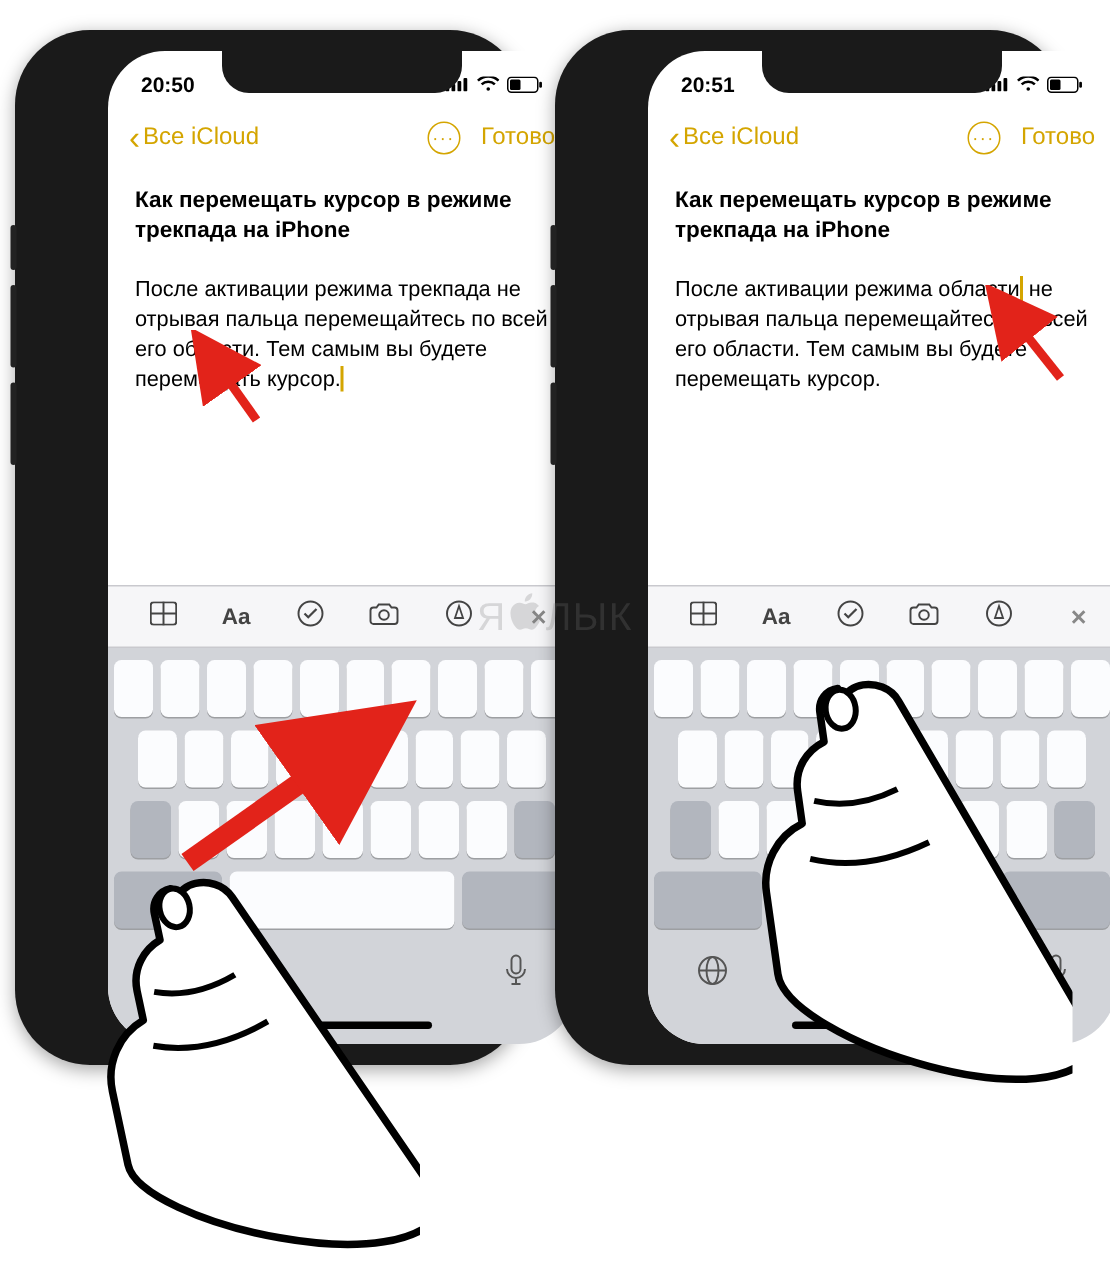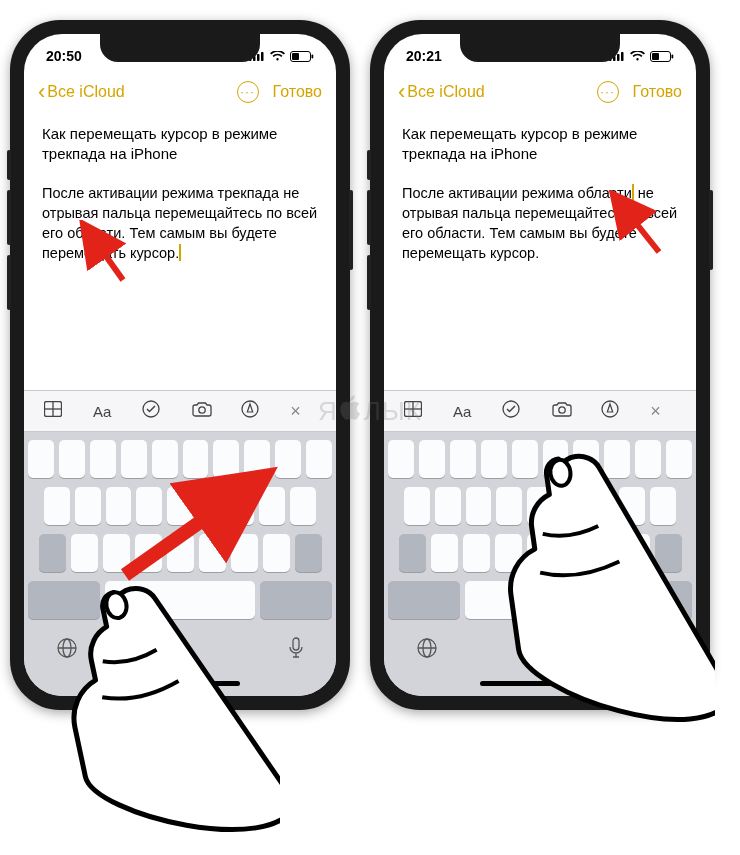--- a/index.html
+++ b/index.html
@@ -34,20 +34,21 @@
   .side-btn.vol3  { left: -3px; top: 235px; width: 4px; height: 55px; }
   .screen {
     width: 100%;
     height: 100%;
     background: #fff;
     border-radius: 38px;
     overflow: hidden;
     position: relative;
     display: flex;
     flex-direction: column;
+    margin-left: 48px;
   }
   .notch {
     position: absolute;
     top: 0; left: 50%;
     transform: translateX(-50%);
     width: 160px; height: 28px;
     background: #1a1a1a;
     border-bottom-left-radius: 18px;
     border-bottom-right-radius: 18px;
     z-index: 10;
@@ -81,41 +82,41 @@
     font-size: 12px; letter-spacing: 1px;
   }
   .note-body {
     flex: 1;
     padding: 12px 18px;
     font-size: 14.5px;
     line-height: 1.38;
     color: #000;
     position: relative;
   }
-  .note-body h3 { font-size: 15px; font-weight: 400; margin-bottom: 18px; line-height: 1.35; }
+  .note-body h3 { font-size: 15px; font-weight: 700; margin-bottom: 18px; line-height: 1.35; }
   .note-body p { font-weight: 400; }
   .cursor {
     display: inline-block;
     width: 2px; height: 17px;
     background: #d4a500;
     vertical-align: text-bottom;
     position: relative;
   }
   .toolbar {
     height: 42px;
     background: #f6f6f8;
     border-top: 0.5px solid #c9c9ce;
     border-bottom: 0.5px solid #c9c9ce;
     display: flex;
     align-items: center;
     justify-content: space-around;
     padding: 0 8px;
     color: #444;
   }
-  .toolbar .tb { width: 26px; text-align: left; font-size: 16px; }
+  .toolbar .tb { width: 26px; text-align: right; font-size: 16px; font-weight: bold; }
   .toolbar .close { font-size: 18px; color: #888; }
   .keyboard {
     background: #d2d4d9;
     padding: 8px 4px 6px;
   }
   .krow { display: flex; justify-content: center; gap: 5px; margin-bottom: 9px; }
   .key {
     height: 38px;
     background: #fbfcfe;
     border-radius: 5px;
@@ -316,21 +317,21 @@
 
   <div class="phone right">
     <div class="side-btn power"></div>
     <div class="side-btn vol1"></div>
     <div class="side-btn vol2"></div>
     <div class="side-btn vol3"></div>
     <div class="screen">
       <div class="notch"></div>
 
       <div class="statusbar">
-        <span>20:21</span>
+        <span>20:51</span>
         <span class="status-icons">
           <svg width="16" height="10" viewBox="0 0 16 10">
               <rect x="0" y="7" width="2.5" height="3" rx="0.7" fill="#000"></rect>
               <rect x="4" y="5" width="2.5" height="5" rx="0.7" fill="#000"></rect>
               <rect x="8" y="3" width="2.5" height="7" rx="0.7" fill="#000"></rect>
               <rect x="12" y="1" width="2.5" height="9" rx="0.7" fill="#000"></rect>
             </svg>
           <svg width="15" height="11" viewBox="0 0 15 11">
               <path d="M7.5 9.5a1.2 1.2 0 100-2.4 1.2 1.2 0 000 2.4zM3.7 5.9a5.4 5.4 0 017.6 0l1.2-1.2a7.1 7.1 0 00-10 0l1.2 1.2zM1.2 3.4a9 9 0 0112.6 0L15 2.2a10.7 10.7 0 00-15 0l1.2 1.2z" fill="#000"></path>
             </svg>

